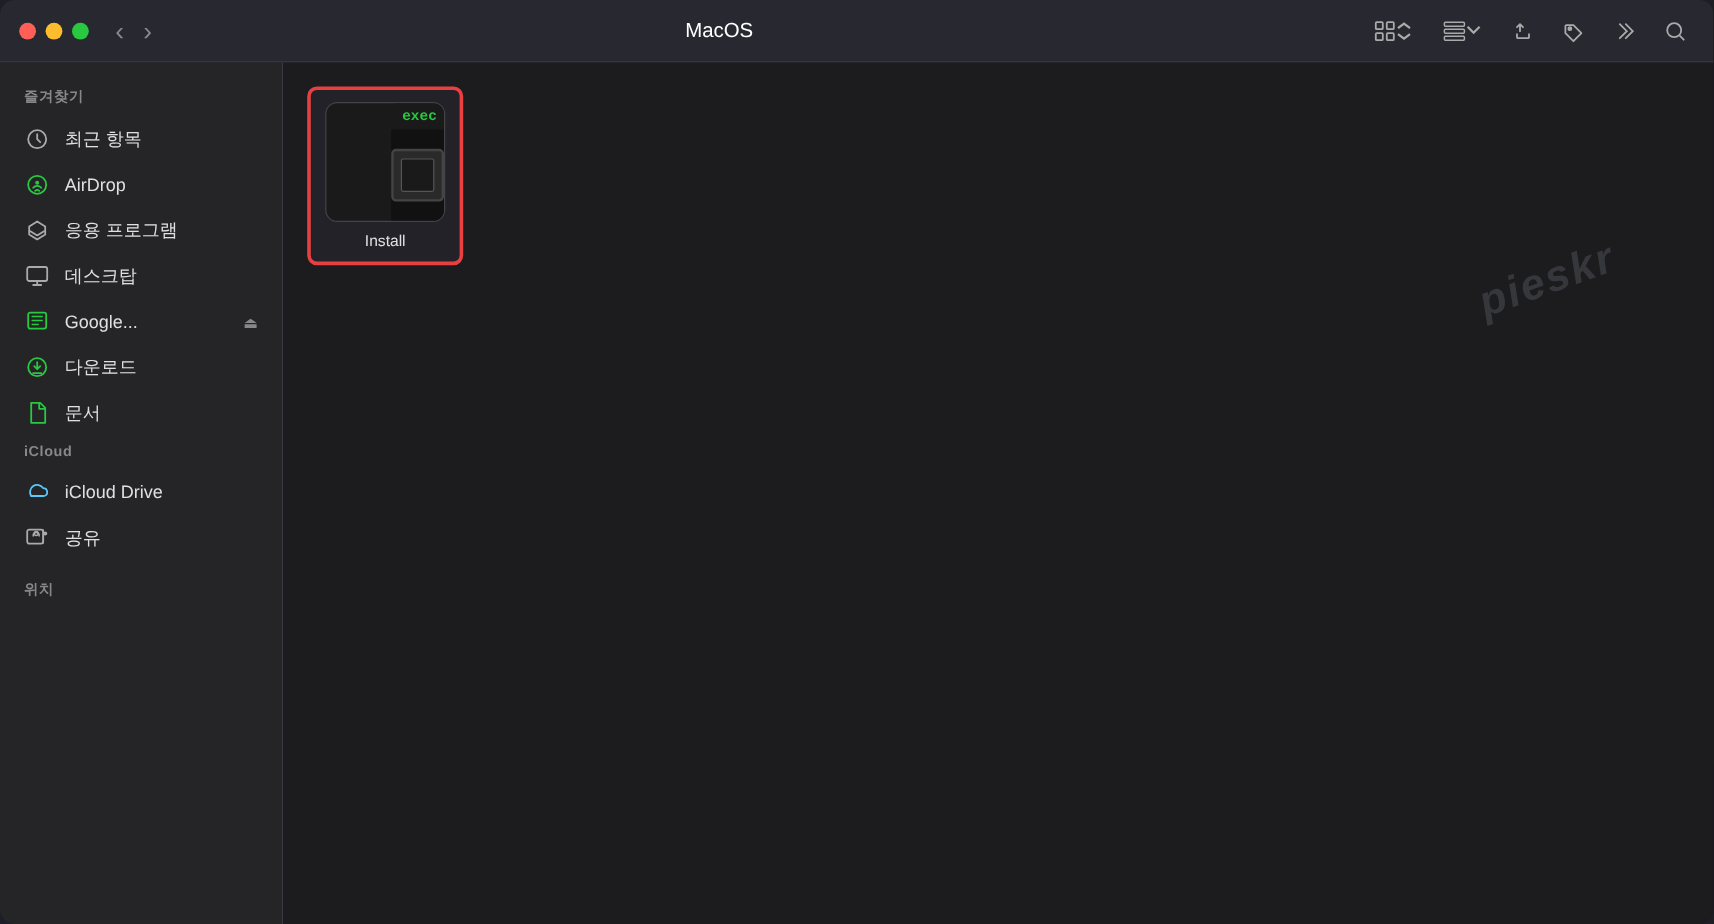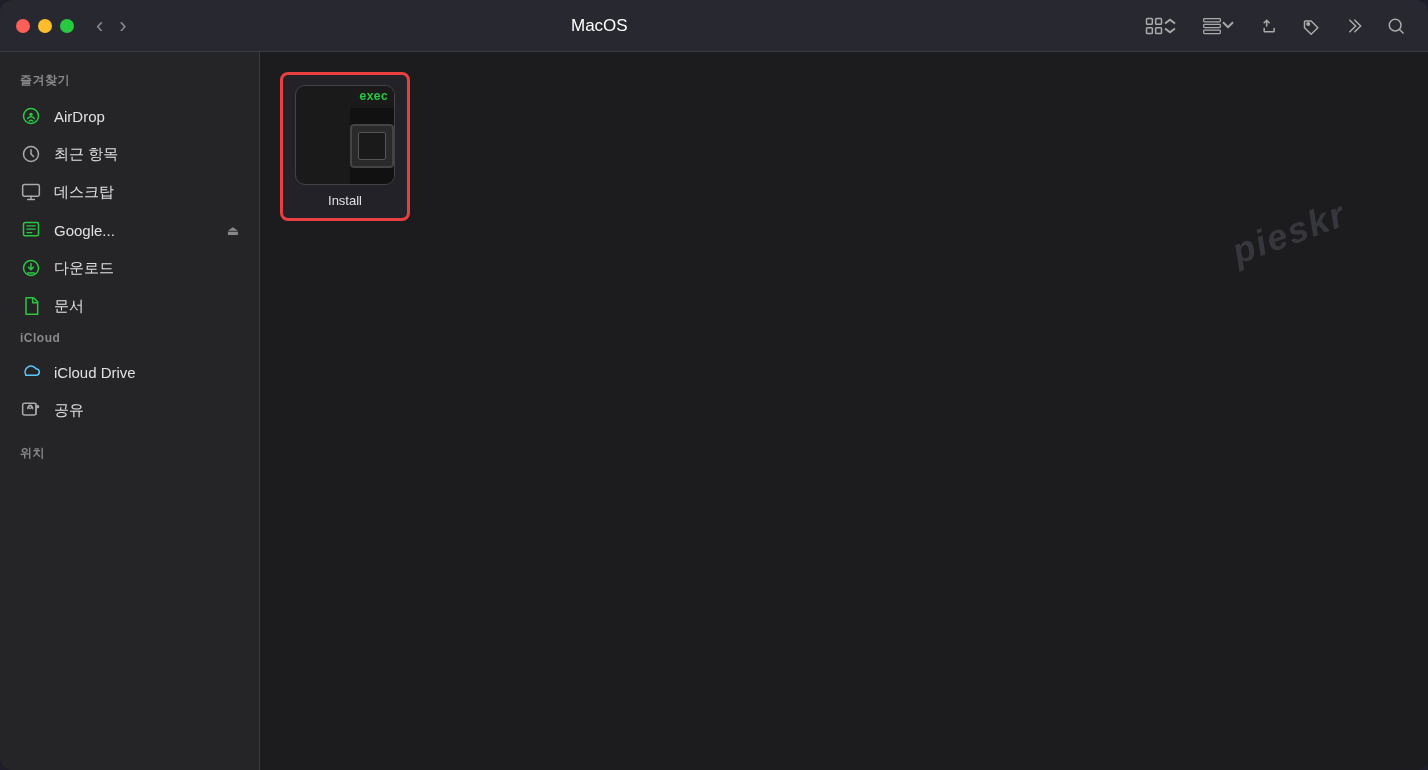--- a/index.html
+++ b/index.html
@@ -106,21 +106,21 @@
 
     
     .main {
       display: flex;
       flex: 1;
       overflow: hidden;
     }
 
     
     .sidebar {
-      width: 260px;
+      width: 236px;
       background: #252528;
       padding: 20px 0;
       flex-shrink: 0;
       border-right: 1px solid #3a3a45;
       overflow-y: auto;
     }
 
     .sidebar-section-label {
       font-size: 12px;
       font-weight: 600;
@@ -337,39 +337,48 @@
 
   <div class="main">
 
     <div class="sidebar">
 
       <div class="sidebar-section-label">즐겨찾기</div>
 
       <div class="sidebar-item">
         <div class="sidebar-icon">
           <svg viewBox="0 0 24 24" fill="none">
+            <circle cx="12" cy="12" r="9" stroke="#aaa" stroke-width="1.8"></circle>
+            <path d="M12 7v5l3 3" stroke="#aaa" stroke-width="1.8" stroke-linecap="round"></path>
+          </svg>
+        </div>
+        <span class="sidebar-label">최근 항목</span>
+      </div>
+
+      <div class="sidebar-item">
+        <div class="sidebar-icon">
+          <svg viewBox="0 0 24 24" fill="none">
             <circle cx="12" cy="12" r="9" stroke="#28c840" stroke-width="1.8"></circle>
             <path d="M8 15a5 5 0 018 0" stroke="#28c840" stroke-width="1.8" fill="none" stroke-linecap="round"></path>
             <path d="M10 18a3 3 0 014 0" stroke="#28c840" stroke-width="1.8" fill="none" stroke-linecap="round"></path>
             <circle cx="12" cy="10" r="2" fill="#28c840"></circle>
           </svg>
         </div>
         <span class="sidebar-label">AirDrop</span>
       </div>
 
       <div class="sidebar-item">
         <div class="sidebar-icon">
           <svg viewBox="0 0 24 24" fill="none">
-            <circle cx="12" cy="12" r="9" stroke="#aaa" stroke-width="1.8"></circle>
-            <path d="M12 7v5l3 3" stroke="#aaa" stroke-width="1.8" stroke-linecap="round"></path>
-          </svg>
-        </div>
-        <span class="sidebar-label">최근 항목</span>
-      </div>
-
+            <path d="M12 3L4 8v4l8 5 8-5V8z" stroke="#aaa" stroke-width="1.8" stroke-linejoin="round"></path>
+            <path d="M4 12v4l8 5 8-5v-4" stroke="#aaa" stroke-width="1.8" stroke-linejoin="round"></path>
+          </svg>
+        </div>
+        <span class="sidebar-label">응용 프로그램</span>
+      </div>
 
       <div class="sidebar-item">
         <div class="sidebar-icon">
           <svg viewBox="0 0 24 24" fill="none">
             <rect x="2" y="3" width="20" height="14" rx="2" stroke="#aaa" stroke-width="1.8"></rect>
             <path d="M8 21h8M12 17v4" stroke="#aaa" stroke-width="1.8" stroke-linecap="round"></path>
           </svg>
         </div>
         <span class="sidebar-label">데스크탑</span>
       </div>

